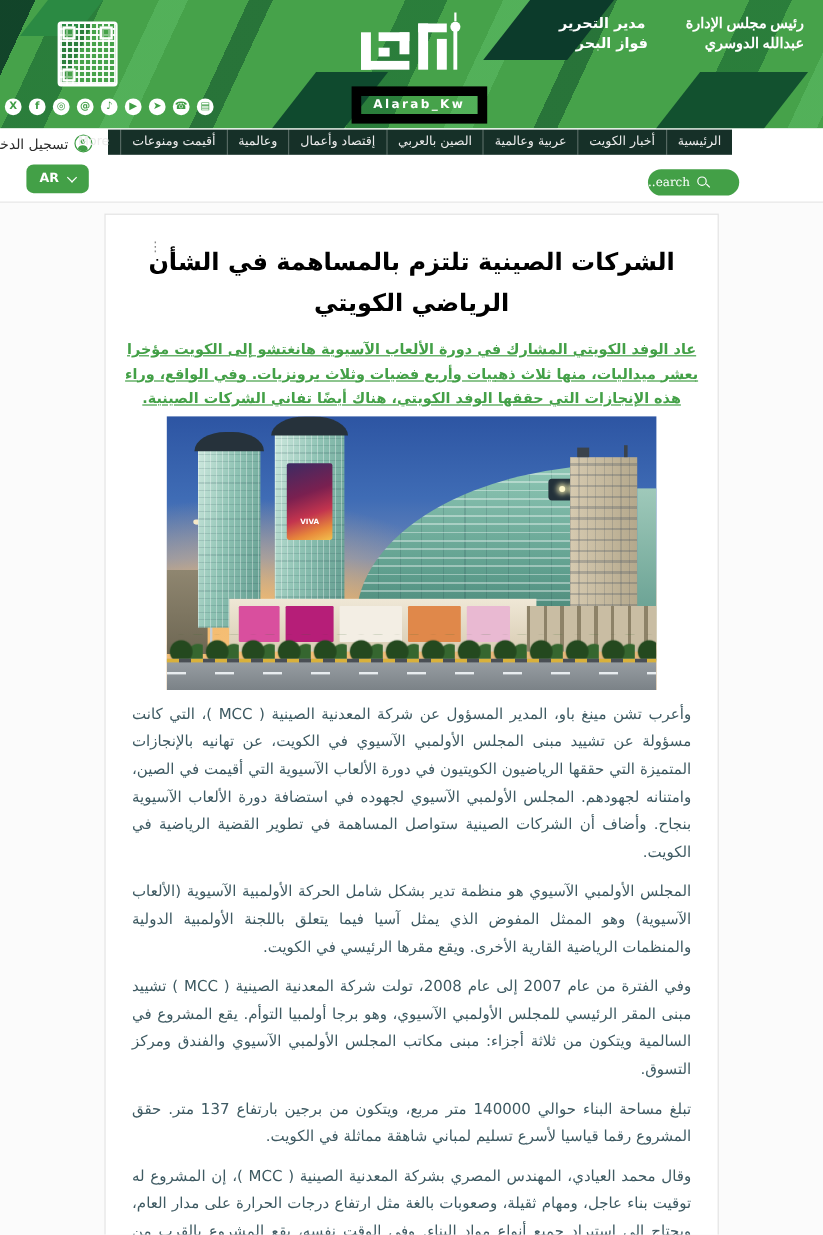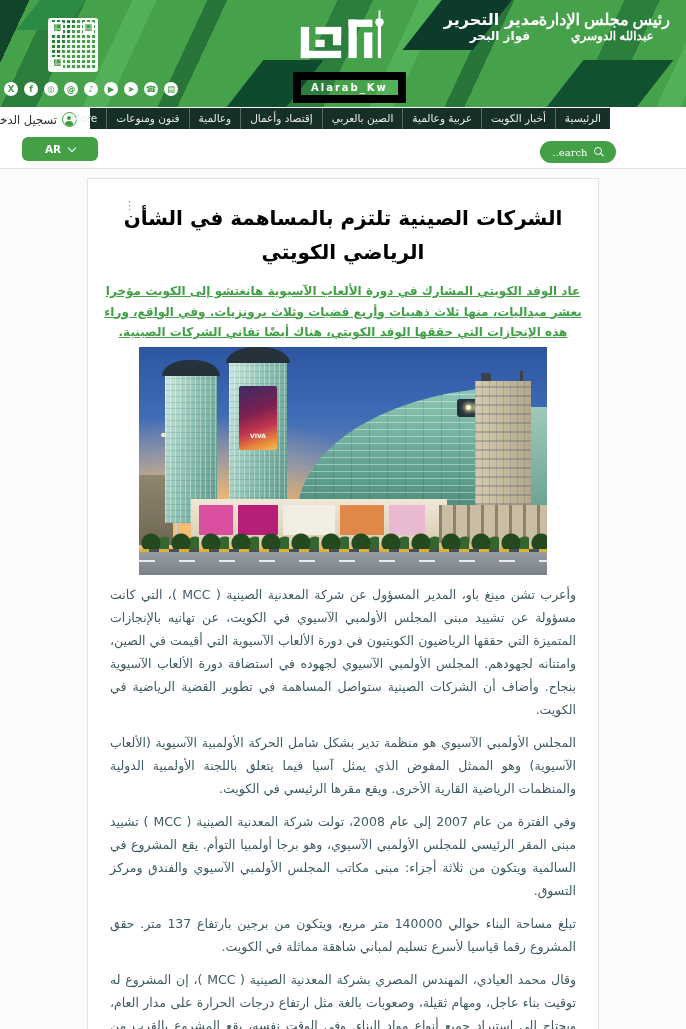--- a/index.html
+++ b/index.html
@@ -29,21 +29,21 @@
          repeating-linear-gradient(0deg, rgba(255,255,255,.95) 0 2px, transparent 2px 5px),
          repeating-linear-gradient(90deg, rgba(255,255,255,.9) 0 2px, transparent 2px 5px); }
   .qr .fp { position:absolute; width:11px; height:11px; border:2.5px solid #fff; background:rgba(70,162,74,.6); }
   .qr .fp.tl { left:2px; top:2px; } .qr .fp.tr { right:2px; top:2px; } .qr .fp.bl { left:2px; bottom:2px; }
 
   .logo-wrap { position:absolute; left:293px; top:10px; width:100px; text-align:center; }
   .logo-handle { display:inline-block; margin-top:4px; border:8px solid #000000; color:#fff; font-size:10px; font-weight:bold;
                  letter-spacing:2px; padding:2px 10px; }
 
   .staff { position:absolute; top:11px; color:#fff; text-align:center; direction:rtl; }
-  .staff .t1 { font-size:16px; font-weight:bold; line-height:17px; }
+  .staff .t1 { font-size:12px; font-weight:bold; line-height:17px; }
   .staff .t2 { font-size:12px; font-weight:bold; line-height:17px;margin-left:16px; }
   .staff.chairman { right:16px;font-family:Liberation Serif, serif; }
   .staff.editor   { right:146px; }
 
   .social-row { position:absolute; left:4px; top:82px; display:flex; gap:6px; }
   .social-ic { width:14px; height:14px; border-radius:50%; background:#fff; color:#3f9d45;
                display:flex; align-items:center; justify-content:center;
                font-size:8.5px; font-weight:bold; line-height:1; }
 
   
@@ -54,26 +54,26 @@
   .person-ic::before { content:""; position:absolute; left:4px; top:2.5px; width:4px; height:4px; border-radius:50%; background:#3f9d45; }
   .person-ic::after  { content:""; position:absolute; left:2px; top:8px; width:8px; height:6px; border-radius:50% 50% 0 0; background:#3f9d45; }
 
   .mainnav { position:absolute; left:90px; top:1px; width:520px; height:21px; background:#163028;
              display:flex; direction:rtl; align-items:stretch; }
   .mainnav a { color:#ececec; font-size:10.5px; line-height:21px; padding:0 9px; text-decoration:none; white-space:nowrap; }
   .mainnav a:not(:first-child) { border-right:1px solid rgba(255,255,255,.28); }
 
   
   .toolbar { position:absolute; left:0; top:135px; width:686px; height:33px; background:#fff; }
-  .lang-pill { position:absolute; left:22px; top:2px; width:76px; height:24px; background:#43a047; border-radius:6px;
+  .lang-pill { position:absolute; left:22px; top:2px; width:52px; height:24px; background:#43a047; border-radius:6px;
                display:flex; align-items:center; justify-content:center; gap:8px; color:#fff; cursor:pointer; }
   .lang-pill .lbl { font-size:10.5px; font-weight:bold; }
   .chev { width:6px; height:6px; border-left:1.6px solid #fff; border-bottom:1.6px solid #fff; transform:rotate(-45deg); margin-top:-3px; }
   .search-pill { position:absolute; right:70px; top:6px; width:76px; height:22px; background:#43a047; border-radius:11px;
-                 display:flex; align-items:center; justify-content:center; gap:6px; color:#fff; cursor:pointer; }
+                 display:flex; align-items:center; gap:6px; color:#fff; cursor:pointer; }
   .search-pill .lbl { font-size:10px; font-family:"DejaVu Serif", serif; }
   .mag { position:relative; width:10px; height:10px; }
   .mag::before { content:""; position:absolute; left:0; top:0; width:6px; height:6px; border:1.4px solid #fff; border-radius:50%; }
   .mag::after  { content:""; position:absolute; left:6.5px; top:7px; width:3.5px; height:1.4px; background:#fff; transform:rotate(45deg); }
 
   .divider { position:absolute; left:0; top:168px; width:686px; height:1px; background:#e4e4e4; }
 
   
   .content { position:absolute; left:0; top:169px; width:686px; height:860px; background:#fbfbfb; }
   .card { position:relative; width:512px; margin:9px auto 0; background:#fff; border:1px solid #e3e3e3; height:1200px; }
@@ -203,21 +203,21 @@
       <span class="person-ic"></span>
       <span class="login-label">تسجيل الدخول</span>
     </div>
     <nav class="mainnav">
       <a href="#">الرئيسية</a>
       <a href="#">أخبار الكويت</a>
       <a href="#">عربية وعالمية</a>
       <a href="#">الصين بالعربي</a>
       <a href="#">إقتصاد وأعمال</a>
       <a href="#">وعالمية</a>
-      <a href="#">فنون ومنوعات</a>
+      <a href="#">أقيمت ومنوعات</a>
       <a href="#">More</a>
     </nav>
   </div>
 
   <div class="toolbar">
     <div class="lang-pill">
       <span class="lbl">AR</span>
       <span class="chev"></span>
     </div>
     <div class="search-pill">

